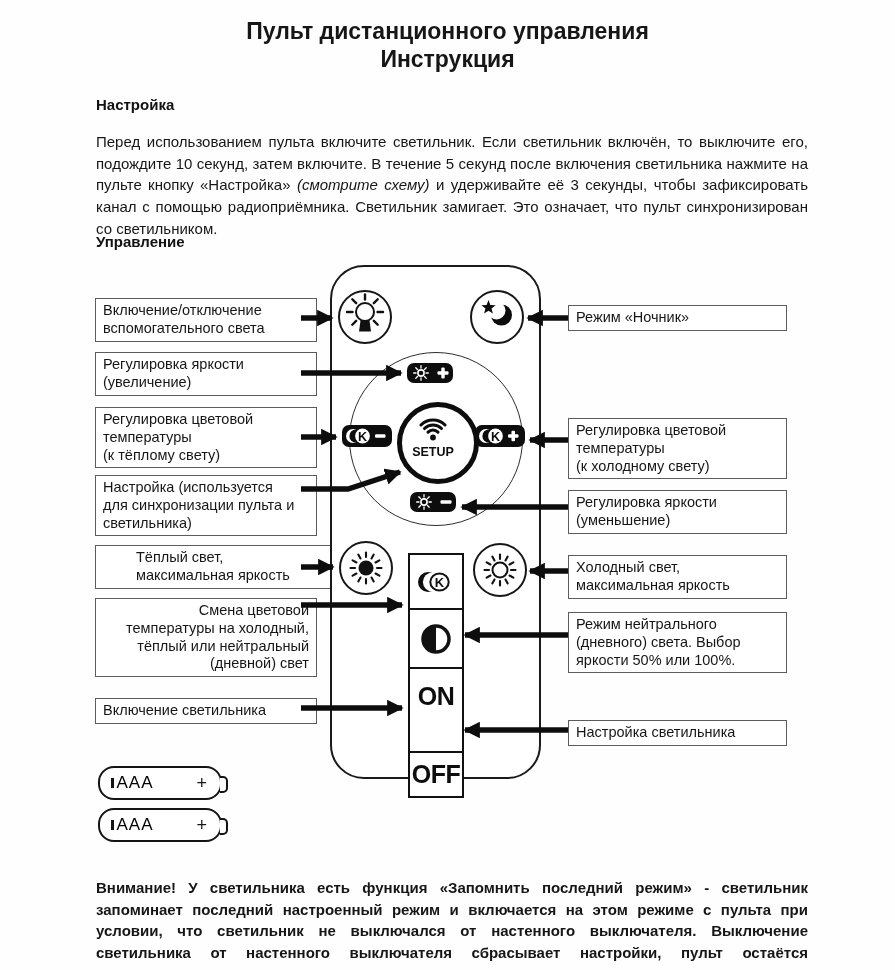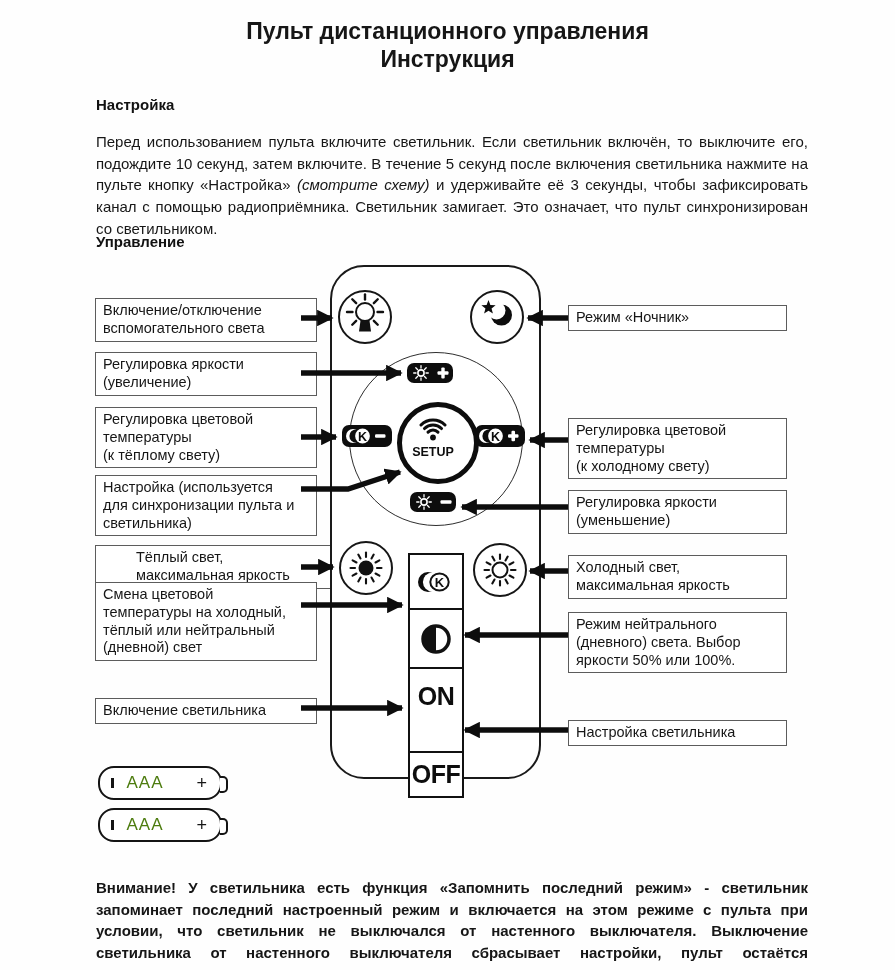--- a/index.html
+++ b/index.html
@@ -44,21 +44,21 @@
   .arrows{position:absolute;left:0;top:0;width:895px;height:532px;pointer-events:none;}
   .battery{
     position:absolute;left:98px;width:124px;height:34px;border:2.5px solid #141414;
     border-radius:16px;display:flex;align-items:center;background:#fff;box-sizing:border-box;
   }
   .battery .nub{
     position:absolute;right:-8px;top:8px;width:6px;height:13px;
     border:2.5px solid #141414;border-left:none;border-radius:0 5px 5px 0;background:#fff;
   }
   .battery .tick{width:2.5px;height:10px;background:#141414;margin-left:11px;flex:0 0 auto;}
-  .battery .aaa{font-size:17px;margin-left:13px;letter-spacing:1px;color:#4d7c0f;}
+  .battery .aaa{font-size:17px;margin-left:3px;letter-spacing:1px;color:#000000;}
   .battery .plus{margin-left:auto;margin-right:13px;font-size:18px;color:#161616;}
   .note{position:absolute;left:95px;top:846px;font-size:15px;color:#161616;}
   svg text{font-family:"Liberation Sans",sans-serif;}
 </style>
 </head>
 <body>
 
 <div class="page">
 
   <div class="title">
@@ -78,21 +78,21 @@
     <div class="cbox lbox" style="top:92px;">Регулировка яркости
 (увеличение)</div>
     <div class="cbox lbox" style="top:147px;">Регулировка цветовой
 температуры
 (к тёплому свету)</div>
     <div class="cbox lbox" style="top:215px;">Настройка (используется
 для синхронизации пульта и
 светильника)</div>
     <div class="cbox lbox" style="top:285px;padding-left:40px;">Тёплый свет,
 максимальная яркость</div>
-    <div class="cbox lbox" style="top:322px;">Смена цветовой
+    <div class="cbox lbox" style="top:338px;text-align:right;">Смена цветовой
 температуры на холодный,
 тёплый или нейтральный
 (дневной) свет</div>
     <div class="cbox lbox" style="top:438px;">Включение светильника</div>
 
     <div class="cbox rbox" style="top:45px;">Режим «Ночник»</div>
     <div class="cbox rbox" style="top:158px;">Регулировка цветовой
 температуры
 (к холодному свету)</div>
     <div class="cbox rbox" style="top:230px;">Регулировка яркости

